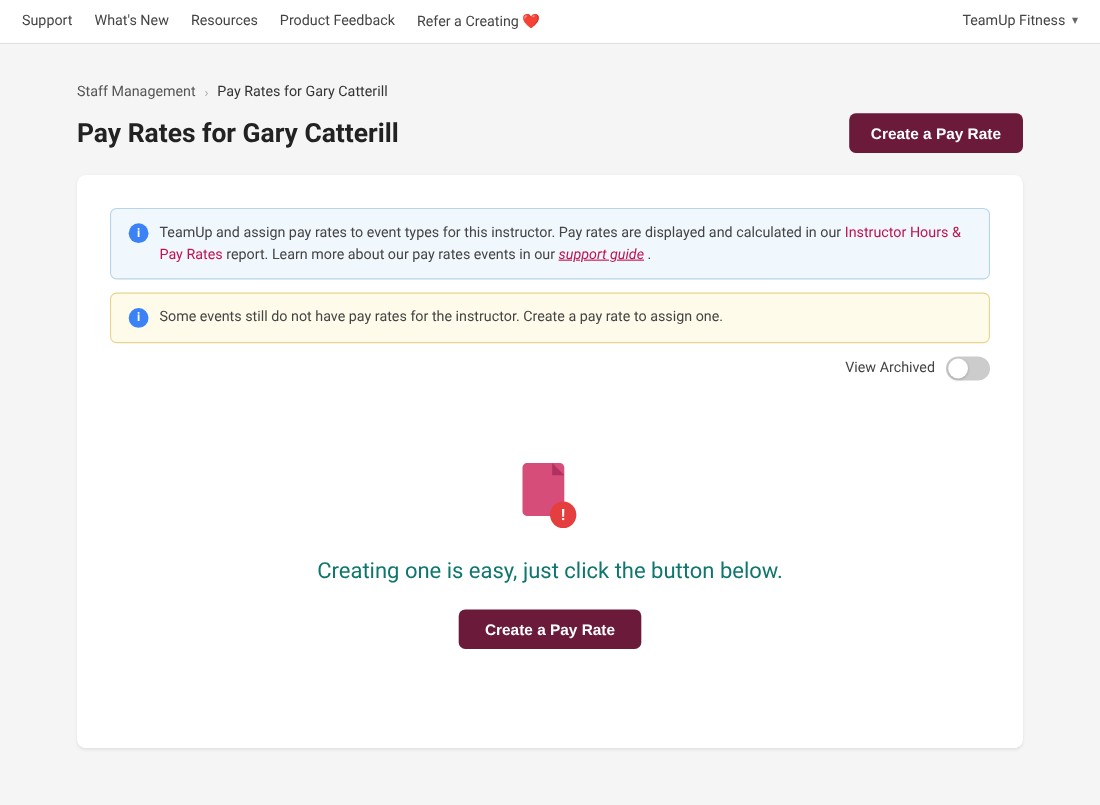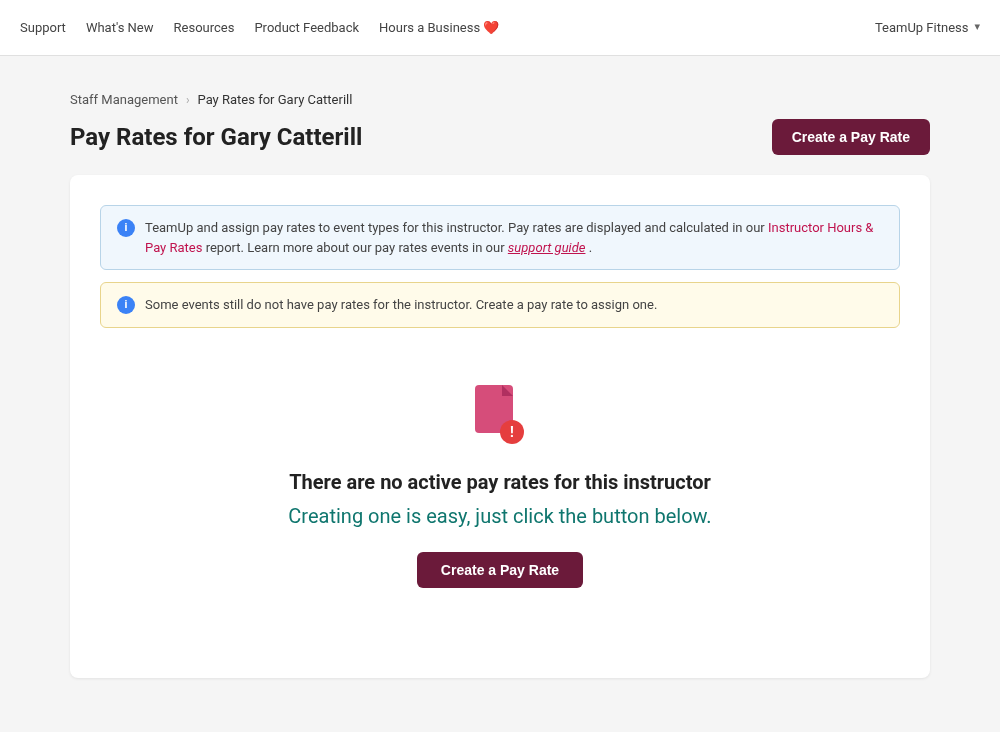--- a/index.html
+++ b/index.html
@@ -6,21 +6,21 @@
     body { font-family: -apple-system, BlinkMacSystemFont, 'Segoe UI', Roboto, sans-serif; font-size: 14px; color: #333; background: #f5f5f5; }
 
     
     .top-nav {
       background: #fff;
       border-bottom: 1px solid #e0e0e0;
       display: flex;
       align-items: center;
       justify-content: space-between;
       padding: 0 20px;
-      height: 56px;
+      height: 40px;
     }
     .top-nav-left { display: flex; gap: 20px; align-items: center; }
     .top-nav-left a {
       color: #444;
       text-decoration: none;
       font-size: 13px;
     }
     .top-nav-right { display: flex; gap: 6px; font-size: 13px; color: #444; cursor: pointer; }
     .heart-icon { color: #e91e63; }
 
@@ -186,21 +186,21 @@
 </head>
 <body>
 
 <nav class="top-nav">
   <div class="top-nav-left">
     <a href="#">Support</a>
     <a href="#">What's New</a>
     <a href="#">Resources</a>
     <a href="#">Product Feedback</a>
     <span style="cursor:pointer; font-size:13px; color:#444;">
-      <span>Hours a Business</span> <span class="heart-icon">❤️</span>
+      <span>Refer a Creating</span> <span class="heart-icon">❤️</span>
     </span>
   </div>
   <div class="top-nav-right">
     <span>TeamUp Fitness</span>
     <span class="chevron-down">▾</span>
   </div>
 </nav>
 
 <div class="main-wrapper">
 
@@ -226,35 +226,38 @@
         <a href="#" class="support-link">support guide</a>
         <span>.</span>
       </div>
     </div>
 
     <div class="info-box warning">
       <div class="info-icon">i</div>
       <div>Some events still do not have pay rates for the instructor. Create a pay rate to assign one.</div>
     </div>
 
+    <div class="view-archived-row">
+      <span class="view-archived-label">View Archived</span>
+      <div class="toggle"></div>
+    </div>
 
     <div class="empty-state">
 
       <div class="empty-icon">
         <svg width="60" height="70" viewBox="0 0 60 70" fill="none" xmlns="http://www.w3.org/2000/svg">
 
           <rect x="5" y="5" width="38" height="48" rx="4" fill="#d64d7a"></rect>
 
           <path d="M32 5 L43 16 L32 16 Z" fill="#b03060"></path>
 
           <circle cx="42" cy="52" r="12" fill="#e53e3e"></circle>
           <text x="42" y="57" text-anchor="middle" fill="white" font-size="14" font-weight="bold">!</text>
         </svg>
       </div>
-      <h2 class="empty-title">There are no active pay rates for this instructor</h2>
       <p class="empty-subtitle">Creating one is easy, just click the button below.</p>
       <button class="btn-create-center">Create a Pay Rate</button>
     </div>
 
   </div>
 </div>
 
 <footer class="footer">
   
 </footer>

